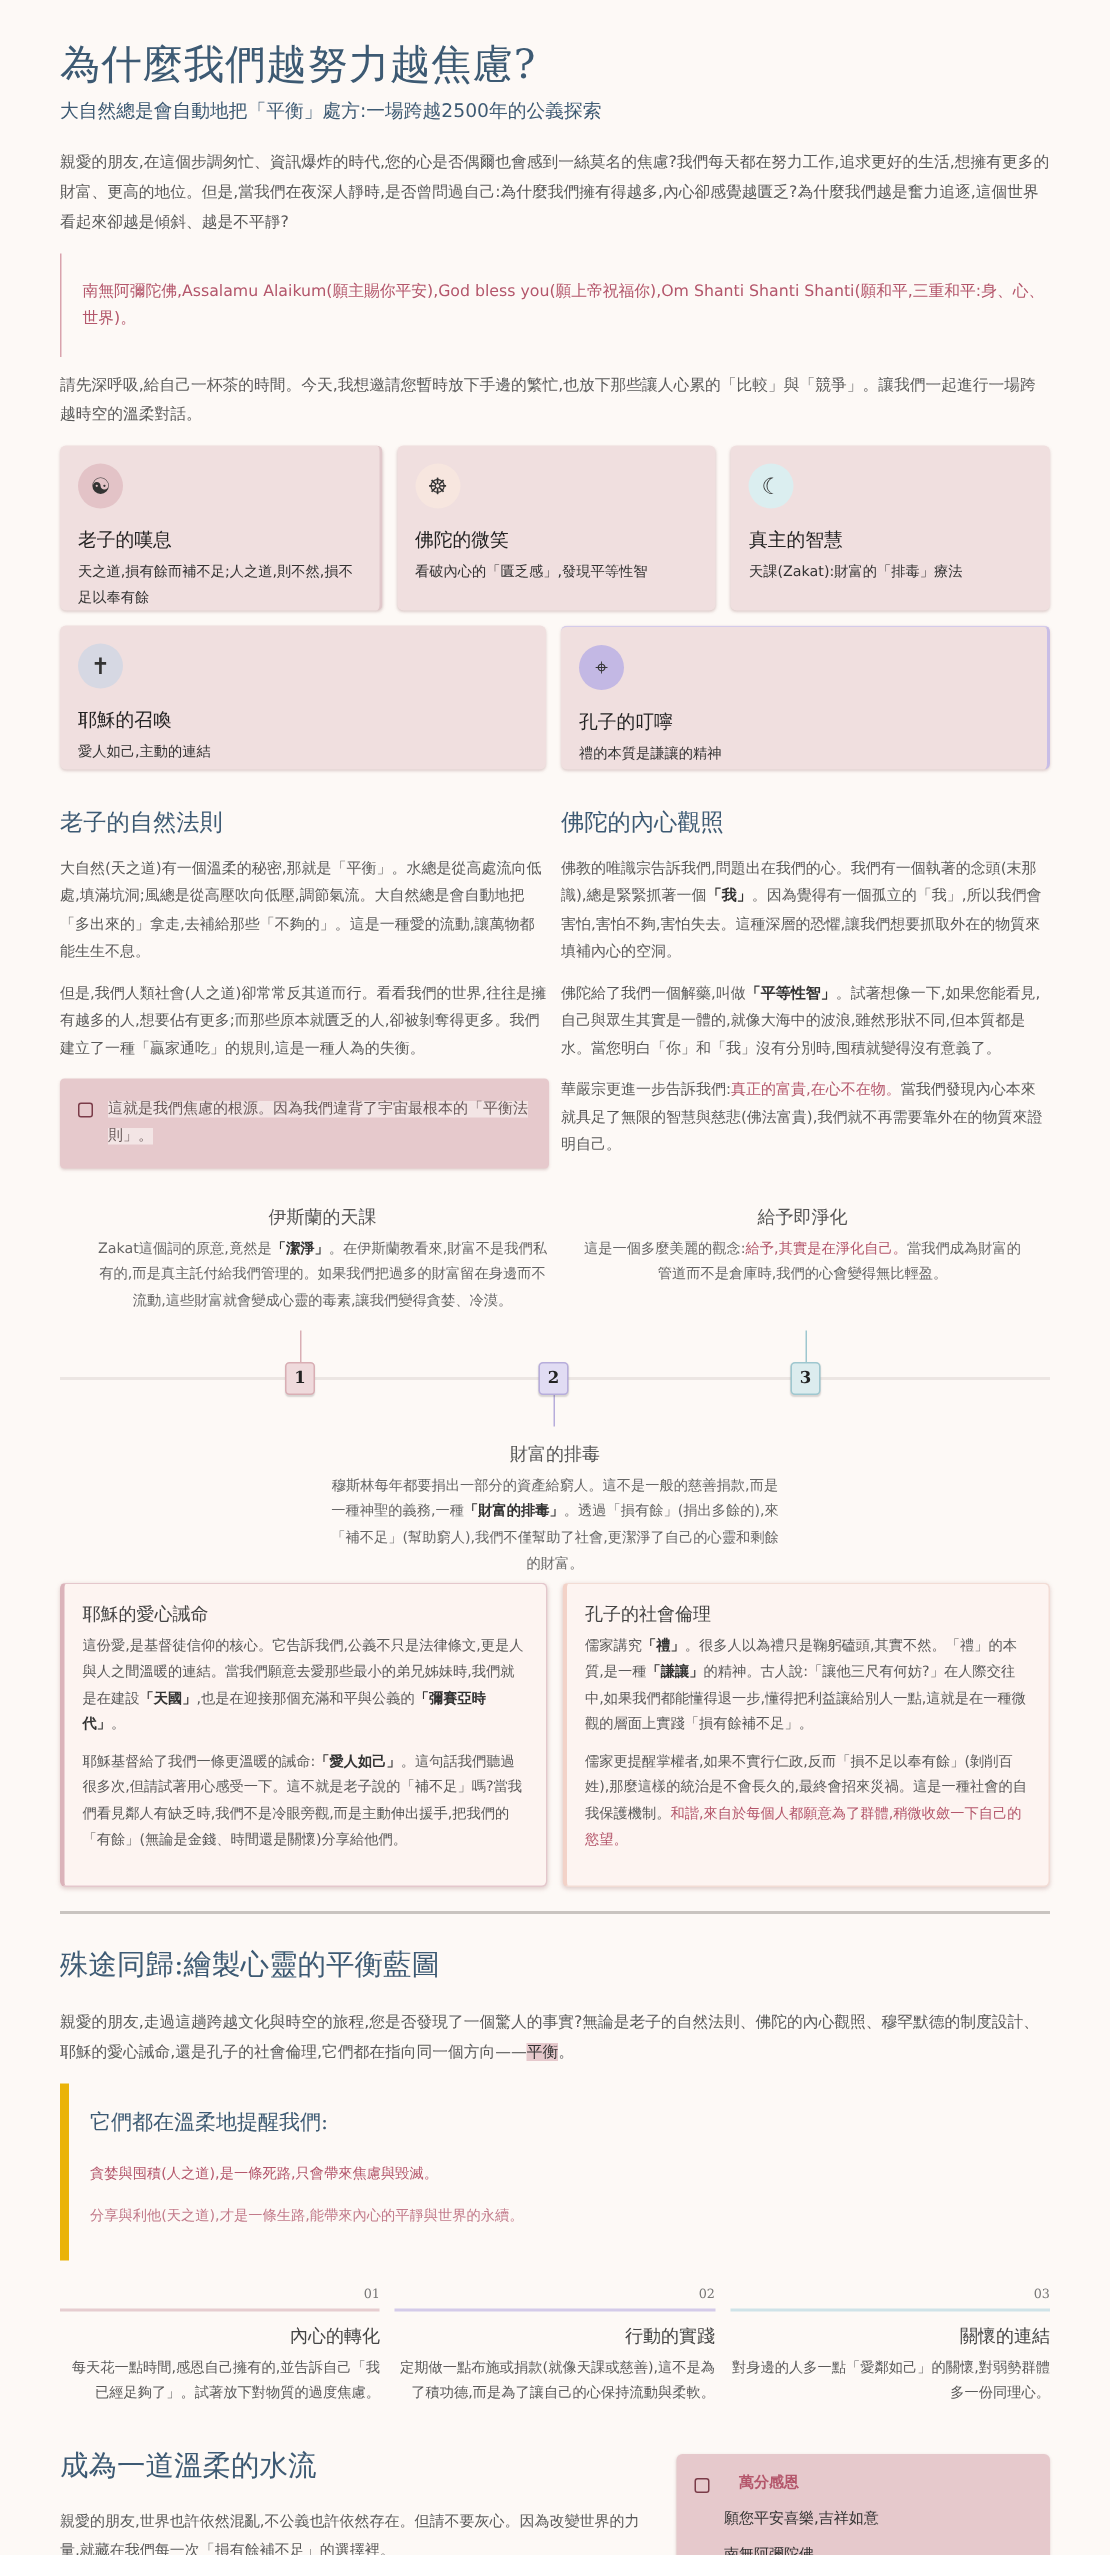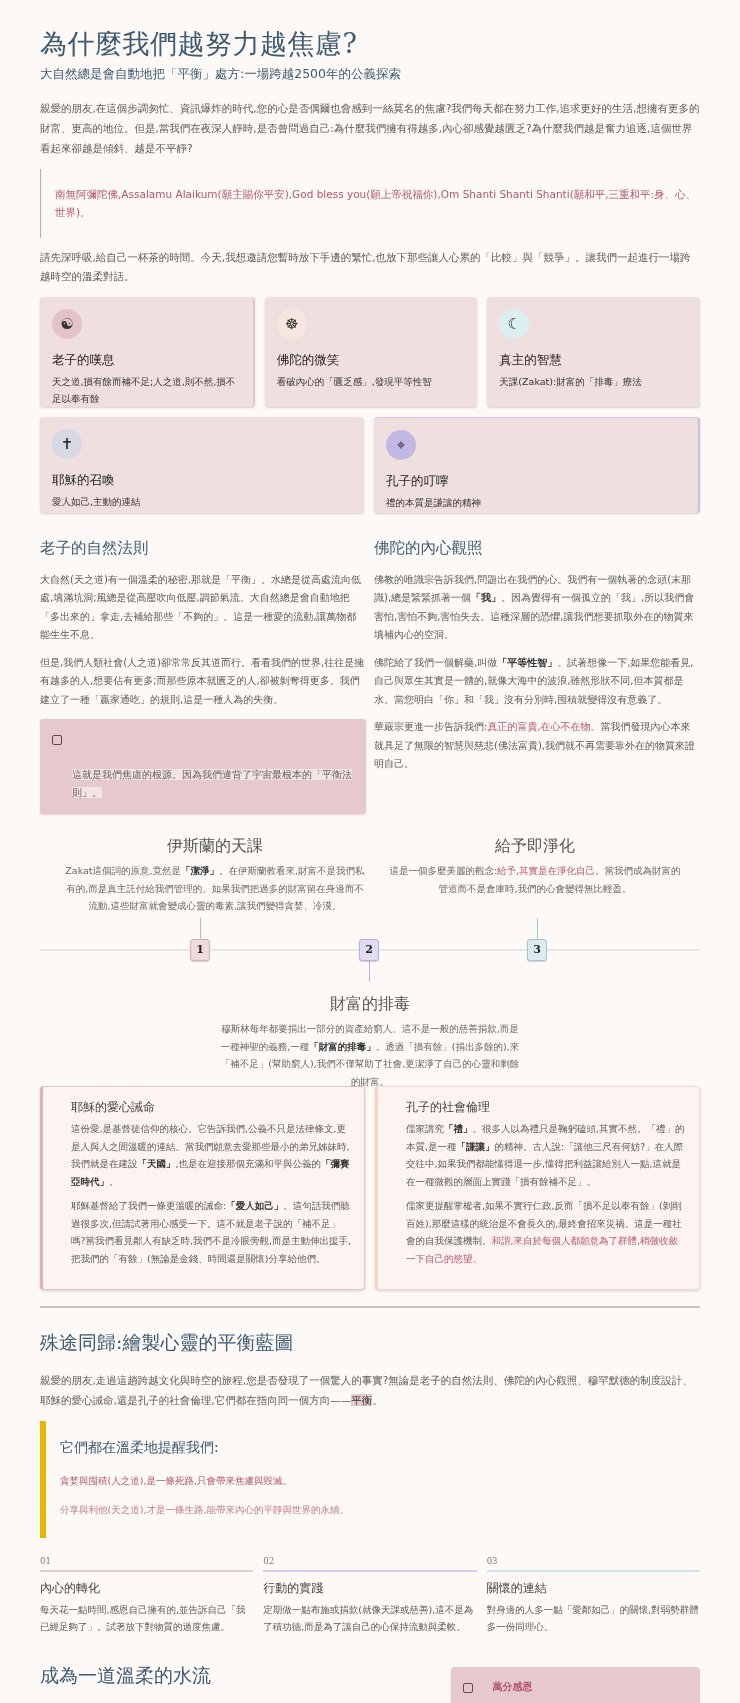--- a/index.html
+++ b/index.html
@@ -26,50 +26,50 @@
 
   .two-col { display: flex; gap: 8px; margin-top: 22px; }
   .col { flex: 1; }
   h2.sec { font-family: "DejaVu Serif", "Liberation Serif", serif; font-weight: normal; font-size: 15.5px; color: #3d5a73; margin-bottom: 8px; }
   .col p { font-size: 10px; color: #5a5a5a; line-height: 1.85; margin-bottom: 9px; }
   .hl-red { color: #b4566b; }
   b { color: #333; }
 
   .note-box { background: #e6c9cc; border-radius: 3px; padding: 12px 12px 12px 12px; display: flex; gap: 10px; margin-top: 10px; box-shadow: 0 1px 2px rgba(160,120,120,0.3); }
   .note-box .note-icon { width: 10px; height: 10px; border: 1.5px solid #7a3b48; border-radius: 2px; margin-top: 4px; flex-shrink: 0; }
-  .note-box .note-text { font-size: 10px; color: #6a5a5a; line-height: 1.8; margin-top: 35px; }
+  .note-box .note-text { font-size: 10px; color: #6a5a5a; line-height: 1.8; }
   .note-box .note-text span { background: #f3e5e5; }
 
   .timeline { position: relative; height: 330px; margin-top: 18px; }
   .tl-item { position: absolute; text-align: center; }
-  .tl-item h4 { font-size: 16px; font-weight: normal; color: #555; margin-bottom: 2px; }
+  .tl-item h4 { font-size: 12px; font-weight: normal; color: #555; margin-bottom: 2px; }
   .tl-item p { font-size: 9.5px; color: #666; line-height: 1.85; }
   .tl-line { position: absolute; left: 0; right: 0; top: 117px; height: 2px; background: #ece6e3; }
   .tl-node { position: absolute; width: 20px; height: 22px; border-radius: 3px; font-family: "DejaVu Serif", serif; font-weight: bold; font-size: 11px; color: #222; display: flex; align-items: center; justify-content: center; top: 107px; box-shadow: 0 1px 1px rgba(0,0,0,0.15); }
   .tl-stem { position: absolute; width: 1px; }
 
   .box-row { display: flex; gap: 10px; margin-top: 6px; }
-  .box { flex: 1; background: #fdf4f1; border-radius: 4px; padding: 10px 12px 14px 28px; box-shadow: 0 1px 3px rgba(180,140,140,0.4); }
+  .box { flex: 1; background: #fdf4f1; border-radius: 4px; padding: 10px 12px 14px 12px; box-shadow: 0 1px 3px rgba(180,140,140,0.4); }
   .box.jesus { border-left: 3px solid #dcb6bd; border: 1px solid #e4c7cc; border-left: 3px solid #dbb3ba; }
   .box.conf { border-left: 3px solid #f3d6cd; border: 1px solid #f2dcd5; border-left: 3px solid #f3d2c8; }
   .box h3 { font-size: 12px; font-weight: normal; color: #444; margin-bottom: 2px; }
   .box p { font-size: 9.5px; color: #5a5a5a; line-height: 1.85; margin-bottom: 7px; }
 
   hr.divider { border: none; height: 2px; background: #c9c4c0; margin: 16px 0 18px 0; }
 
   h2.big { font-family: "DejaVu Serif", "Liberation Serif", serif; font-weight: normal; font-size: 19px; color: #3d5a73; margin-bottom: 12px; }
   .mark { background: #e6c9cc; color: #333; }
 
   .remind { border-left: 6px solid #eab308; padding: 14px 0 8px 14px; margin: 10px 0 16px 0; }
   .remind h3 { font-family: "DejaVu Serif", serif; font-weight: normal; font-size: 14px; color: #3d5a73; margin-bottom: 14px; }
   .remind p { font-size: 9.5px; margin-bottom: 12px; }
   .remind .r1 { color: #b4566b; }
   .remind .r2 { color: #c27a8a; }
 
-  .steps { display: flex; gap: 10px; }
+  .steps { display: flex; gap: 10px; text-align: right; }
   .step { flex: 1; }
   .step .num { font-family: "DejaVu Serif", serif; font-size: 8.5px; color: #777; margin-bottom: 1px; }
   .step .bar { height: 2px; margin-bottom: 6px; }
   .step h4 { font-size: 12px; font-weight: normal; color: #444; margin-bottom: 2px; }
   .step p { font-size: 9.5px; color: #5a5a5a; line-height: 1.8; }
 
   .closing { display: flex; gap: 24px; margin-top: 24px; }
   .closing .left { flex: 1.55; }
   .closing .left p { font-size: 10px; color: #5a5a5a; line-height: 1.85; margin-bottom: 8px; }
   .closing .right { flex: 1; }

